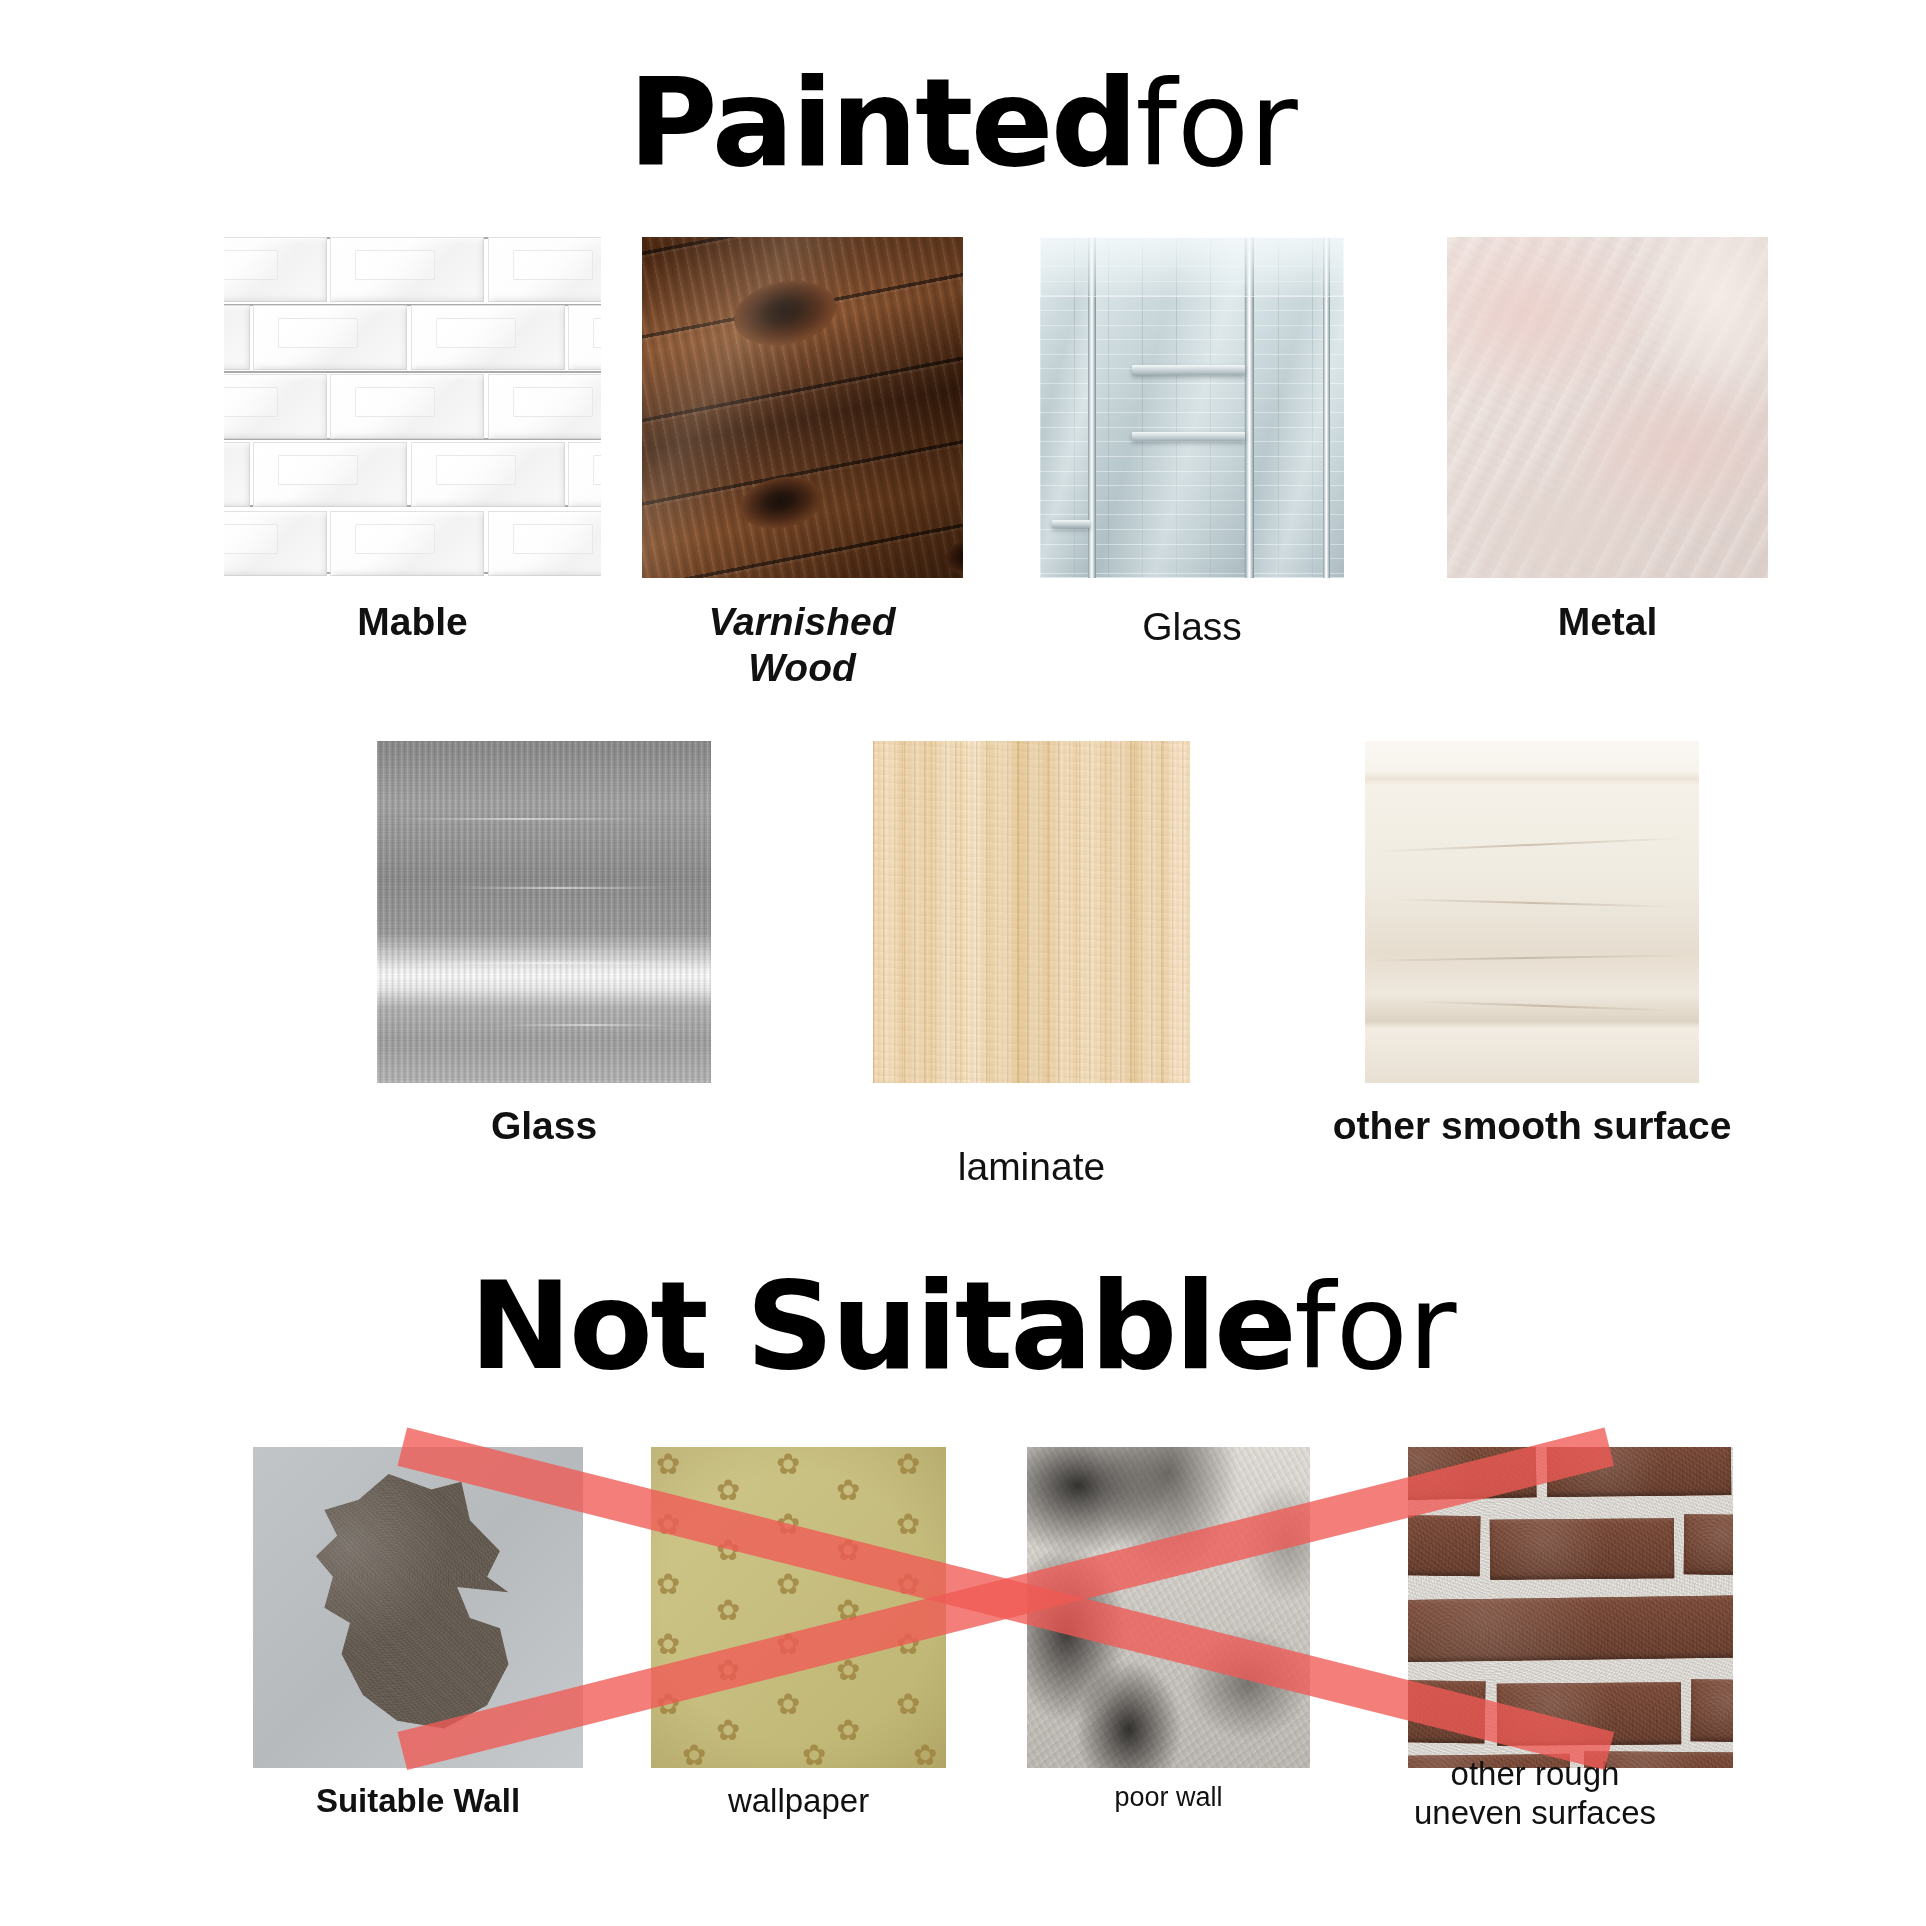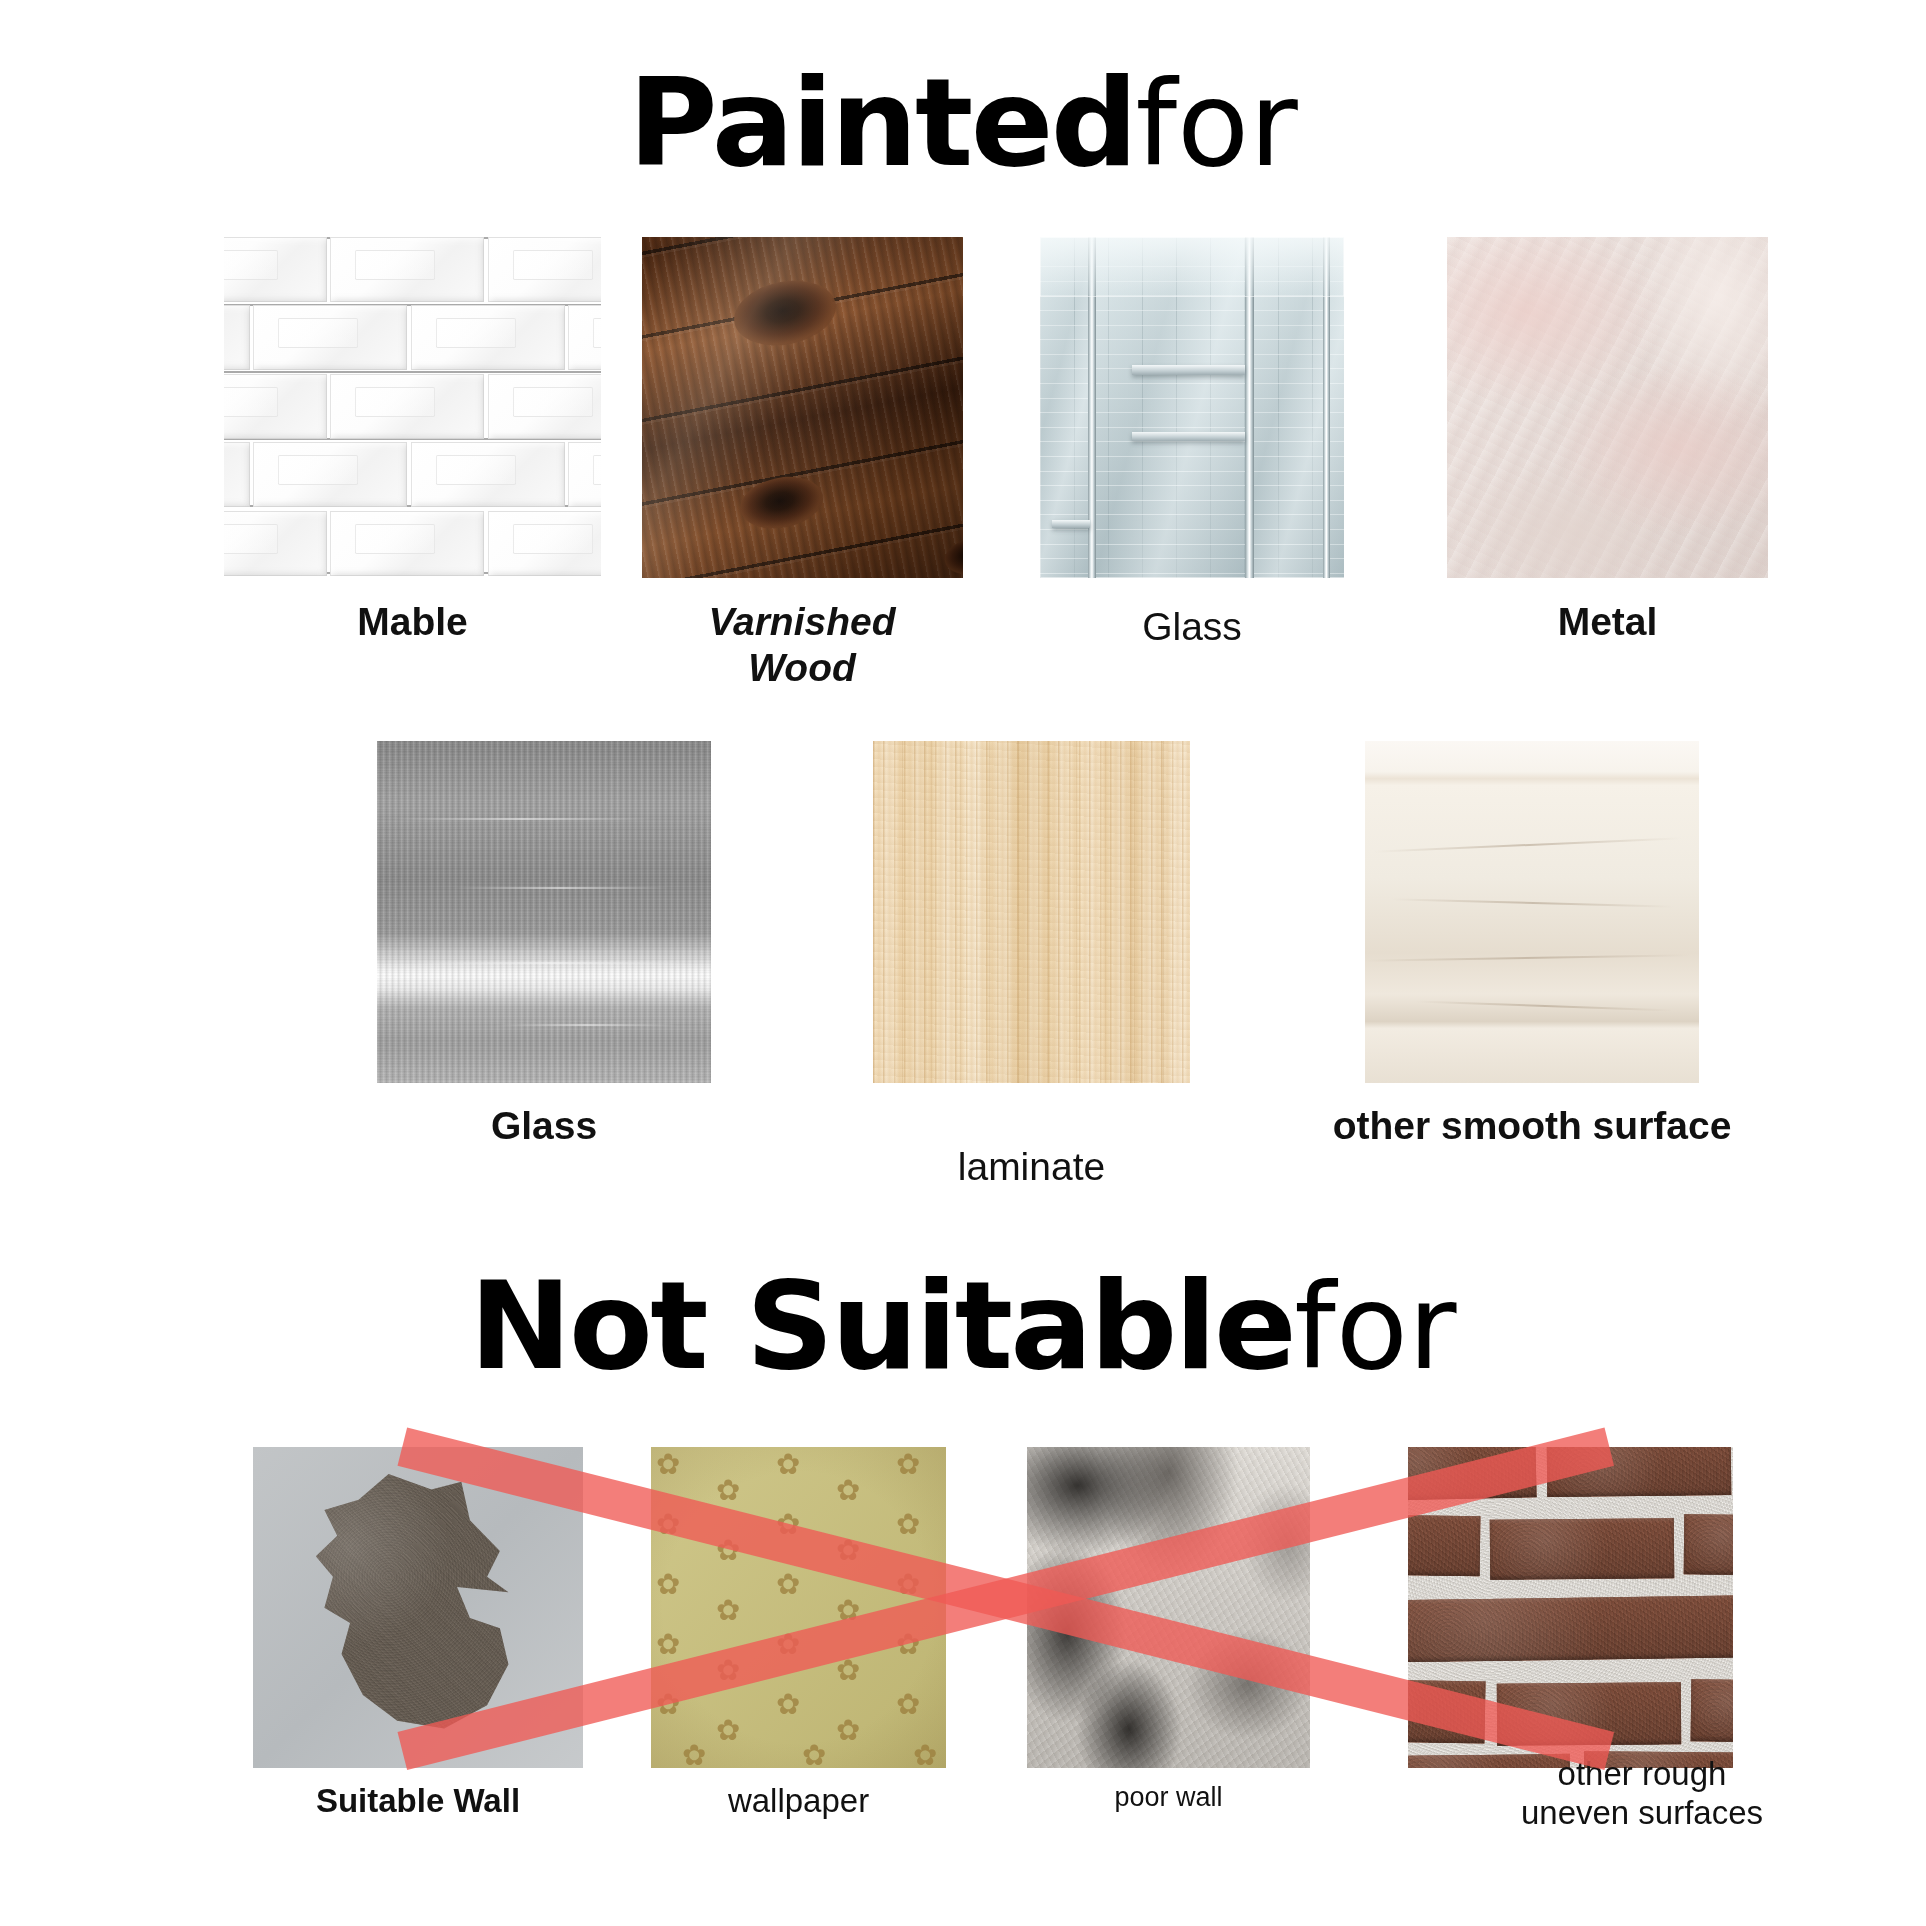--- a/index.html
+++ b/index.html
@@ -449,21 +449,21 @@
   <div class="brick-unit" style="left:-103px; top:68px;  width:175px; height:60px; transform:rotate(0.8deg);"></div>
   <div class="brick-unit" style="left:82px;   top:72px;  width:184px; height:60px; transform:rotate(-0.5deg);"></div>
   <div class="brick-unit" style="left:276px;  top:68px;  width:128px; height:60px; transform:rotate(0.6deg);"></div>
   <div class="brick-unit" style="left:-34px;  top:151px; width:368px; height:62px; transform:rotate(-0.8deg);"></div>
   <div class="brick-unit" style="left:-94px; top:233px; width:171px; height:62px; transform:rotate(1deg);"></div>
   <div class="brick-unit" style="left:89px;  top:236px; width:184px; height:62px; transform:rotate(-0.4deg);"></div>
   <div class="brick-unit" style="left:283px;  top:233px; width:120px; height:62px; transform:rotate(0.8deg);"></div>
   <div class="brick-unit" style="left:-26px;  top:308px; width:188px; height:51px; transform:rotate(-0.7deg);"></div>
   <div class="brick-unit" style="left:176px;  top:305px; width:188px; height:53px; transform:rotate(0.5deg);"></div>
 </div>
-<div class="caption cap-lite" style="left:1458px; top:1755px; width:368px; font-size:33px;text-align:center;">other rough
+<div class="caption cap-lite" style="left:1351px; top:1755px; width:368px; font-size:33px;text-align:center;">other rough
 uneven surfaces</div>
 
 <svg id="cross-overlay" viewBox="0 0 2250 420" preserveAspectRatio="none">
   <g id="cross-strokes">
     <line x1="470" y1="30" x2="1880" y2="385" stroke="#F05A55" stroke-opacity="0.78" stroke-width="46"></line>
     <line x1="470" y1="385" x2="1880" y2="30" stroke="#F05A55" stroke-opacity="0.78" stroke-width="46"></line>
   </g>
 </svg>
 
 

